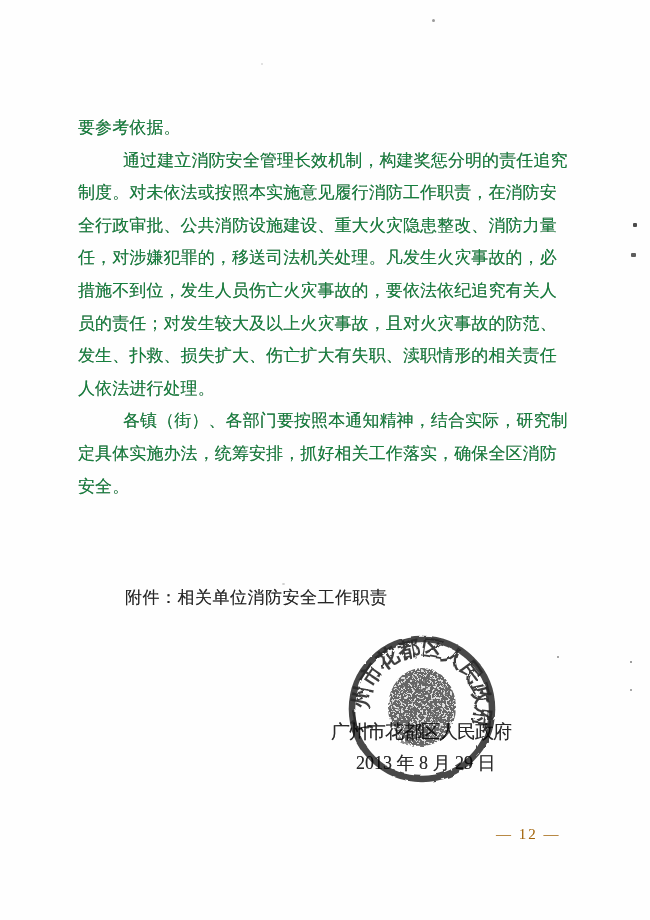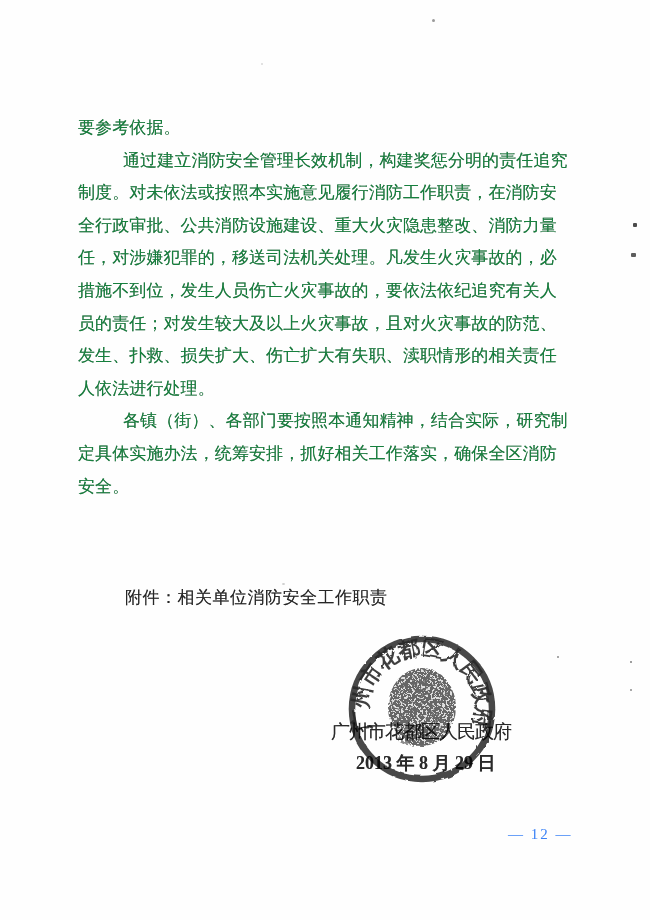--- a/index.html
+++ b/index.html
@@ -33,32 +33,30 @@
     position:absolute;left:331px;top:719px;
     color:#2a2a2a;font-size:19px;letter-spacing:-1px;
     white-space:nowrap;z-index:1;
     text-shadow:0 0 0.5px rgba(40,40,40,0.5);
   }
   .date-line{
     position:absolute;left:356px;top:751px;
     color:#2a2a2a;font-size:18px;letter-spacing:0px;
     white-space:nowrap;z-index:1;
     text-shadow:0 0 0.5px rgba(40,40,40,0.5);
-    font-weight:bold;
   }
   .seal{
     position:absolute;left:346px;top:633px;width:152px;height:152px;
     z-index:2;mix-blend-mode:multiply;opacity:0.93;
   }
   .page-number{
     position:absolute;left:496px;top:826px;
-    color:#3b82f6;font-size:15px;letter-spacing:2px;
+    color:#a16207;font-size:15px;letter-spacing:2px;
     font-family:"Liberation Serif","DejaVu Serif",serif;
     white-space:nowrap;
-    margin-left:12px;
   }
   .speck{position:absolute;border-radius:50%;}
 </style>
 </head>
 <body>
 
 <div class="page">
 
   <div class="body-text">
     <div class="line">要参考依据。</div>

